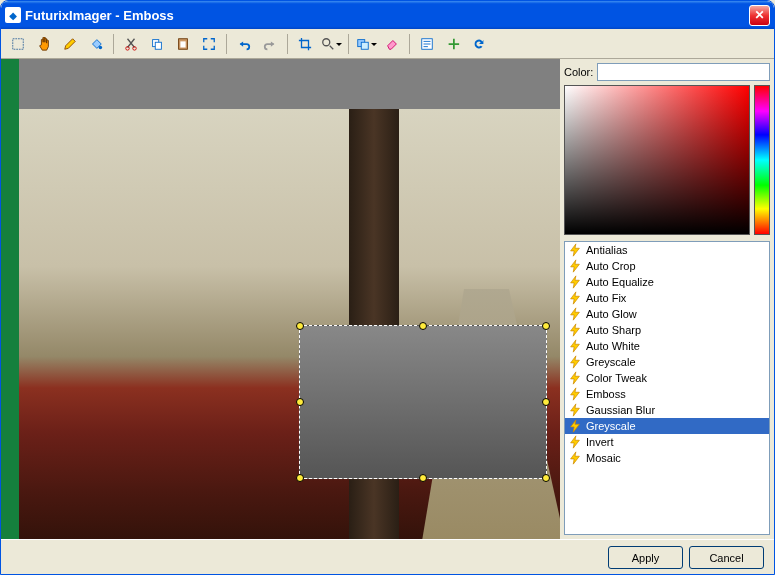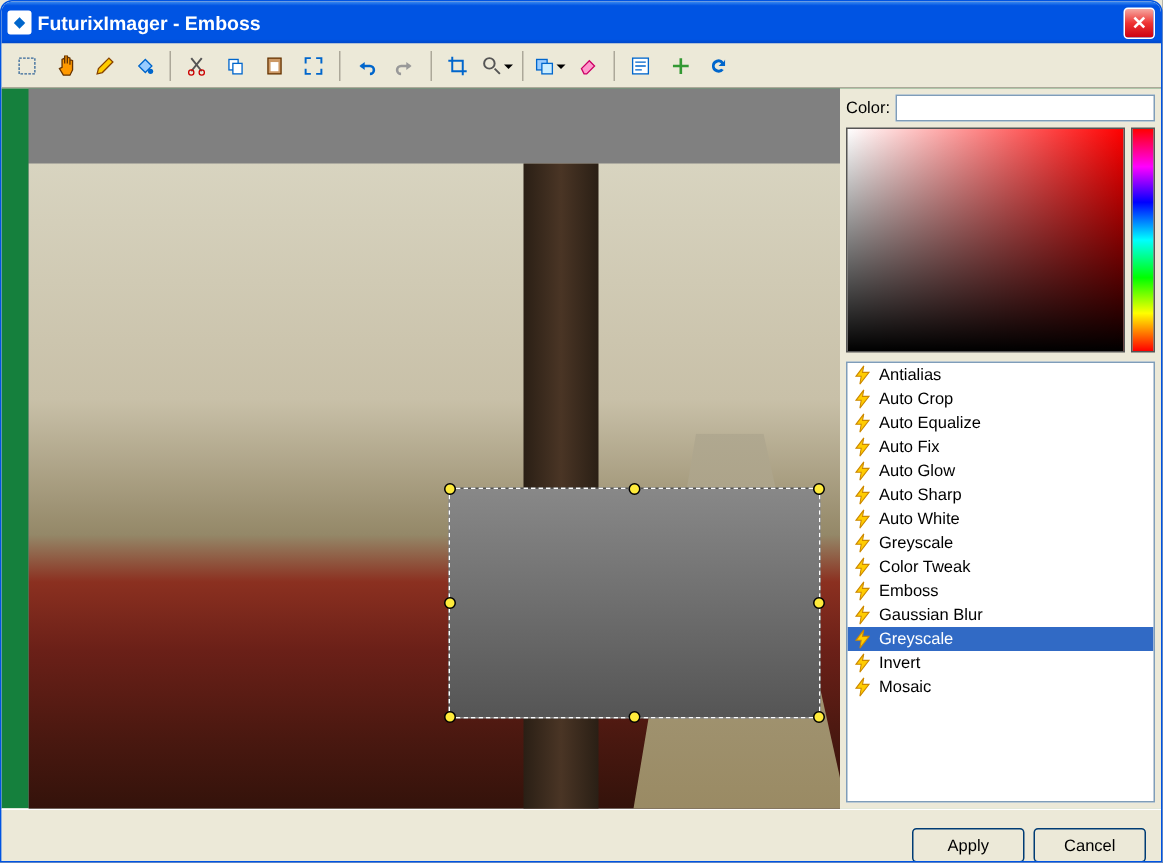--- a/index.html
+++ b/index.html
@@ -24,21 +24,21 @@
 .right-panel { width: 214px; background: #ece9d8; padding: 4px; display: flex; flex-direction: column; }
 .color-row { display: flex; align-items: center; gap: 4px; margin-bottom: 4px; }
 .color-swatch { flex: 1; height: 18px; background: #fff; border: 1px solid #7f9db9; }
 .picker-wrap { display: flex; gap: 4px; height: 150px; margin-bottom: 6px; }
 .sat-val { flex: 1; background: linear-gradient(to top, #000, transparent), linear-gradient(to right, #fff, #f00); border: 1px solid #555; }
 .hue-bar { width: 16px; background: linear-gradient(to bottom, #f00 0%, #f0f 17%, #00f 33%, #0ff 50%, #0f0 67%, #ff0 83%, #f00 100%); border: 1px solid #555; }
 .filter-list { flex: 1; background: #fff; border: 1px solid #7f9db9; overflow-y: scroll; overflow-x: hidden; }
 .filter-item { display: flex; align-items: center; padding: 1px 3px; gap: 4px; cursor: pointer; white-space: nowrap; }
 .filter-item.selected { background: #316ac5; color: #fff; }
 .bolt { width: 14px; height: 14px; flex-shrink: 0; }
-.footer { height: 36px; background: #ece9d8; display: flex; justify-content: flex-end; align-items: flex-end; padding: 0 10px; gap: 6px; border-top: 1px solid #fff; }
+.footer { height: 36px; background: #ece9d8; display: flex; justify-content: flex-end; align-items: center; padding: 0 10px; gap: 6px; border-top: 1px solid #fff; }
 .btn { min-width: 75px; height: 23px; background: #ece9d8; border: 1px solid #003c74; border-radius: 3px; cursor: pointer; padding: 0 8px; }
 .dd-arrow::after { content: ""; display: inline-block; margin-left: 1px; border: 3px solid transparent; border-top-color: #000; transform: translateY(2px); }
 </style>
 </head>
 <body>
 
 <div class="titlebar">
   <span class="titlebar-icon">◆</span>
   <span class="titlebar-text">FuturixImager - Emboss</span>
   <div class="close-btn">✕</div>

